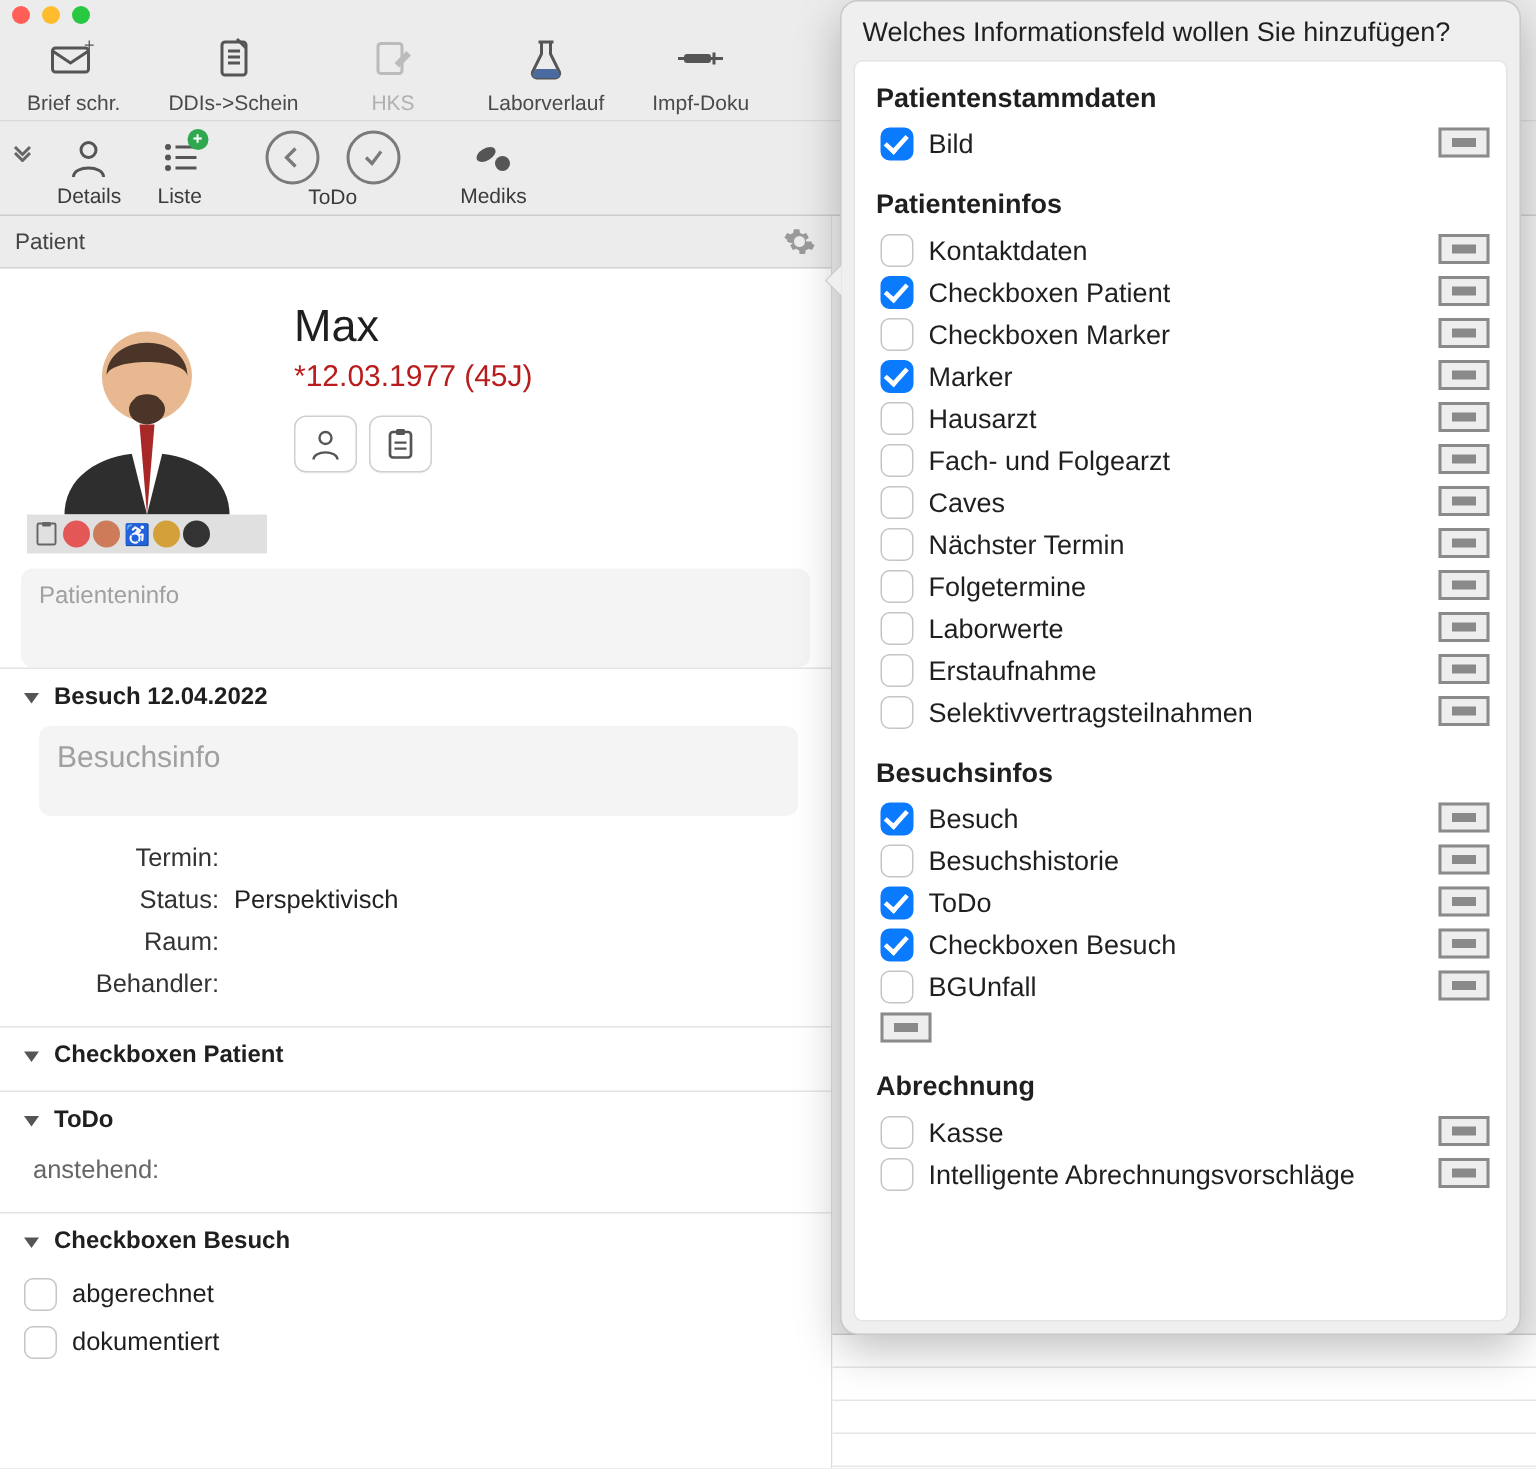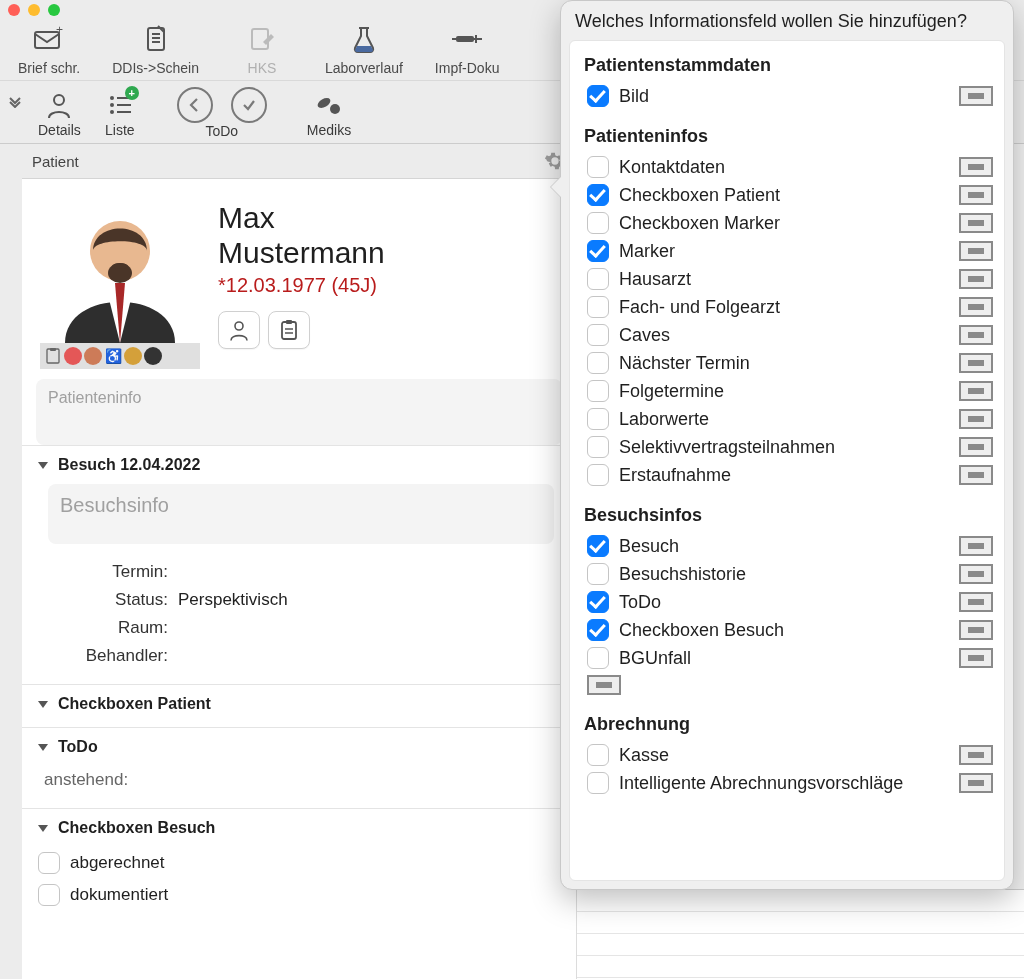--- a/index.html
+++ b/index.html
@@ -28,21 +28,21 @@
   .tb2-item.badge .ico2 { position: relative; }
   .tb2-item .plus { position: absolute; top: -2px; right: -2px; width: 14px; height: 14px; border-radius: 50%; background: #2fa84f; color: #fff; font-size: 11px; line-height: 14px; text-align: center; font-weight: 700; }
   .left-handle { width: 18px; height: 40px; display: flex; align-items: flex-start; justify-content: center; cursor: pointer; }
   .left-handle svg { margin-top: 2px; }
   .tb2-circle { width: 36px; height: 36px; border-radius: 50%; border: 2px solid #7a7a7a; display: flex; align-items: center; justify-content: center; margin: 2px 6px 0 6px; cursor: pointer; }
   .tb2-circle svg { stroke: #7a7a7a; }
   .col-gap { width: 14px; }
 
   
   .body { flex: 1; display: flex; overflow: hidden; }
-  .left-pane { width: 555px; background: #ffffff; display: flex; flex-direction: column; border-right: 1px solid #dcdcdc; margin-left: 22px; }
+  .left-pane { width: 555px; background: #ffffff; display: flex; flex-direction: column; border-right: 1px solid #dcdcdc; }
   .right-pane { flex: 1; background: #f0f0f0; position: relative; }
 
   
   .pane-title { display: flex; align-items: center; justify-content: space-between; padding: 6px 10px; background: #ececec; border-bottom: 1px solid #d5d5d5; font-size: 15px; color: #444; }
   .gear { width: 22px; height: 22px; cursor: pointer; color: #9a9a9a; }
 
   
   .patient-head { display: flex; gap: 18px; padding: 14px 18px 0 18px; }
   .avatar-wrap { width: 160px; display: flex; flex-direction: column; align-items: center; }
   .avatar { width: 150px; height: 150px; position: relative; }
@@ -77,21 +77,21 @@
   .cbox.checked { background: #0a7bff; border-color: #0a7bff; }
   .cbox.checked::after { content: ""; position: absolute; left: 5px; top: 1px; width: 6px; height: 12px; border: solid #fff; border-width: 0 3px 3px 0; transform: rotate(42deg); }
 
   
   .popover { position: absolute; top: 0; left: 560px; width: 454px; height: 890px; background: #efefef; border: 1px solid #c8c8c8; border-radius: 12px; box-shadow: 0 10px 30px rgba(0,0,0,0.25); display: flex; flex-direction: column; z-index: 20; }
   .popover::before { content: ""; position: absolute; left: -10px; top: 176px; width: 0; height: 0; border-top: 10px solid transparent; border-bottom: 10px solid transparent; border-right: 10px solid #efefef; filter: drop-shadow(-1px 0 0 #c8c8c8); }
   .popover .pop-title { font-size: 18px; padding: 10px 14px 8px 14px; }
   .pop-scroll { flex: 1; background: #fff; margin: 0 8px 8px 8px; border-radius: 6px; overflow-y: auto; border: 1px solid #e4e4e4; padding: 8px 8px 8px 14px; }
   .pop-group { margin-bottom: 16px; }
   .pop-group h4 { font-size: 18px; font-weight: 700; margin: 6px 0 6px 0; }
-  .pop-row { display: flex; align-items: center; justify-content: space-between; padding: 3px 3px; }
+  .pop-row { display: flex; justify-content: space-between; padding: 3px 3px; }
   .pop-row .left { display: flex; align-items: center; gap: 10px; font-size: 18px; }
   .fieldicon { width: 34px; height: 20px; border: 2px solid #8a8a8a; background: #eee; position: relative; flex-shrink: 0; cursor: pointer; }
   .fieldicon::after { content: ""; position: absolute; left: 7px; top: 5px; right: 7px; bottom: 5px; background: #8a8a8a; }
 
   
   .grid-bg { position: absolute; left: 0; right: 0; bottom: 0; height: 90px; background: #fff; border-top: 1px solid #ccc; }
   .grid-bg .line { height: 22px; border-bottom: 1px solid #e5e5e5; }
 
   
   .pop-scroll::-webkit-scrollbar { width: 10px; }
@@ -255,21 +255,20 @@
             <svg width="18" height="18">
                 <text x="1" y="14" font-size="14" fill="#777">♿</text>
               </svg>
             <div class="chip c4"></div>
             <div class="chip c5"></div>
           </div>
         </div>
         <div class="patient-info">
           <h1>
             <span>Max</span><br>
-            <span>Mustermann</span>
           </h1>
           <div class="sub">*12.03.1977 (45J)</div>
           <div class="mini-btns">
             <div class="mini-btn">
               <svg width="24" height="24" viewBox="0 0 30 30">
                   <circle cx="15" cy="10" r="5" fill="none" stroke="#555" stroke-width="2"></circle>
                   <path d="M5 28 C5 20 25 20 25 28" fill="none" stroke="#555" stroke-width="2"></path>
                 </svg>
             </div>
             <div class="mini-btn">
@@ -437,28 +436,28 @@
         <div class="pop-row">
           <div class="left">
             <div class="cbox"></div>
             <span>Laborwerte</span>
           </div>
           <div class="fieldicon"></div>
         </div>
         <div class="pop-row">
           <div class="left">
             <div class="cbox"></div>
+            <span>Erstaufnahme</span>
+          </div>
+          <div class="fieldicon"></div>
+        </div>
+        <div class="pop-row">
+          <div class="left">
+            <div class="cbox"></div>
             <span>Selektivvertragsteilnahmen</span>
-          </div>
-          <div class="fieldicon"></div>
-        </div>
-        <div class="pop-row">
-          <div class="left">
-            <div class="cbox"></div>
-            <span>Erstaufnahme</span>
           </div>
           <div class="fieldicon"></div>
         </div>
       </div>
       <div class="pop-group">
         <h4>Besuchsinfos</h4>
         <div class="pop-row">
           <div class="left">
             <div class="cbox checked"></div>
             <span>Besuch</span>

